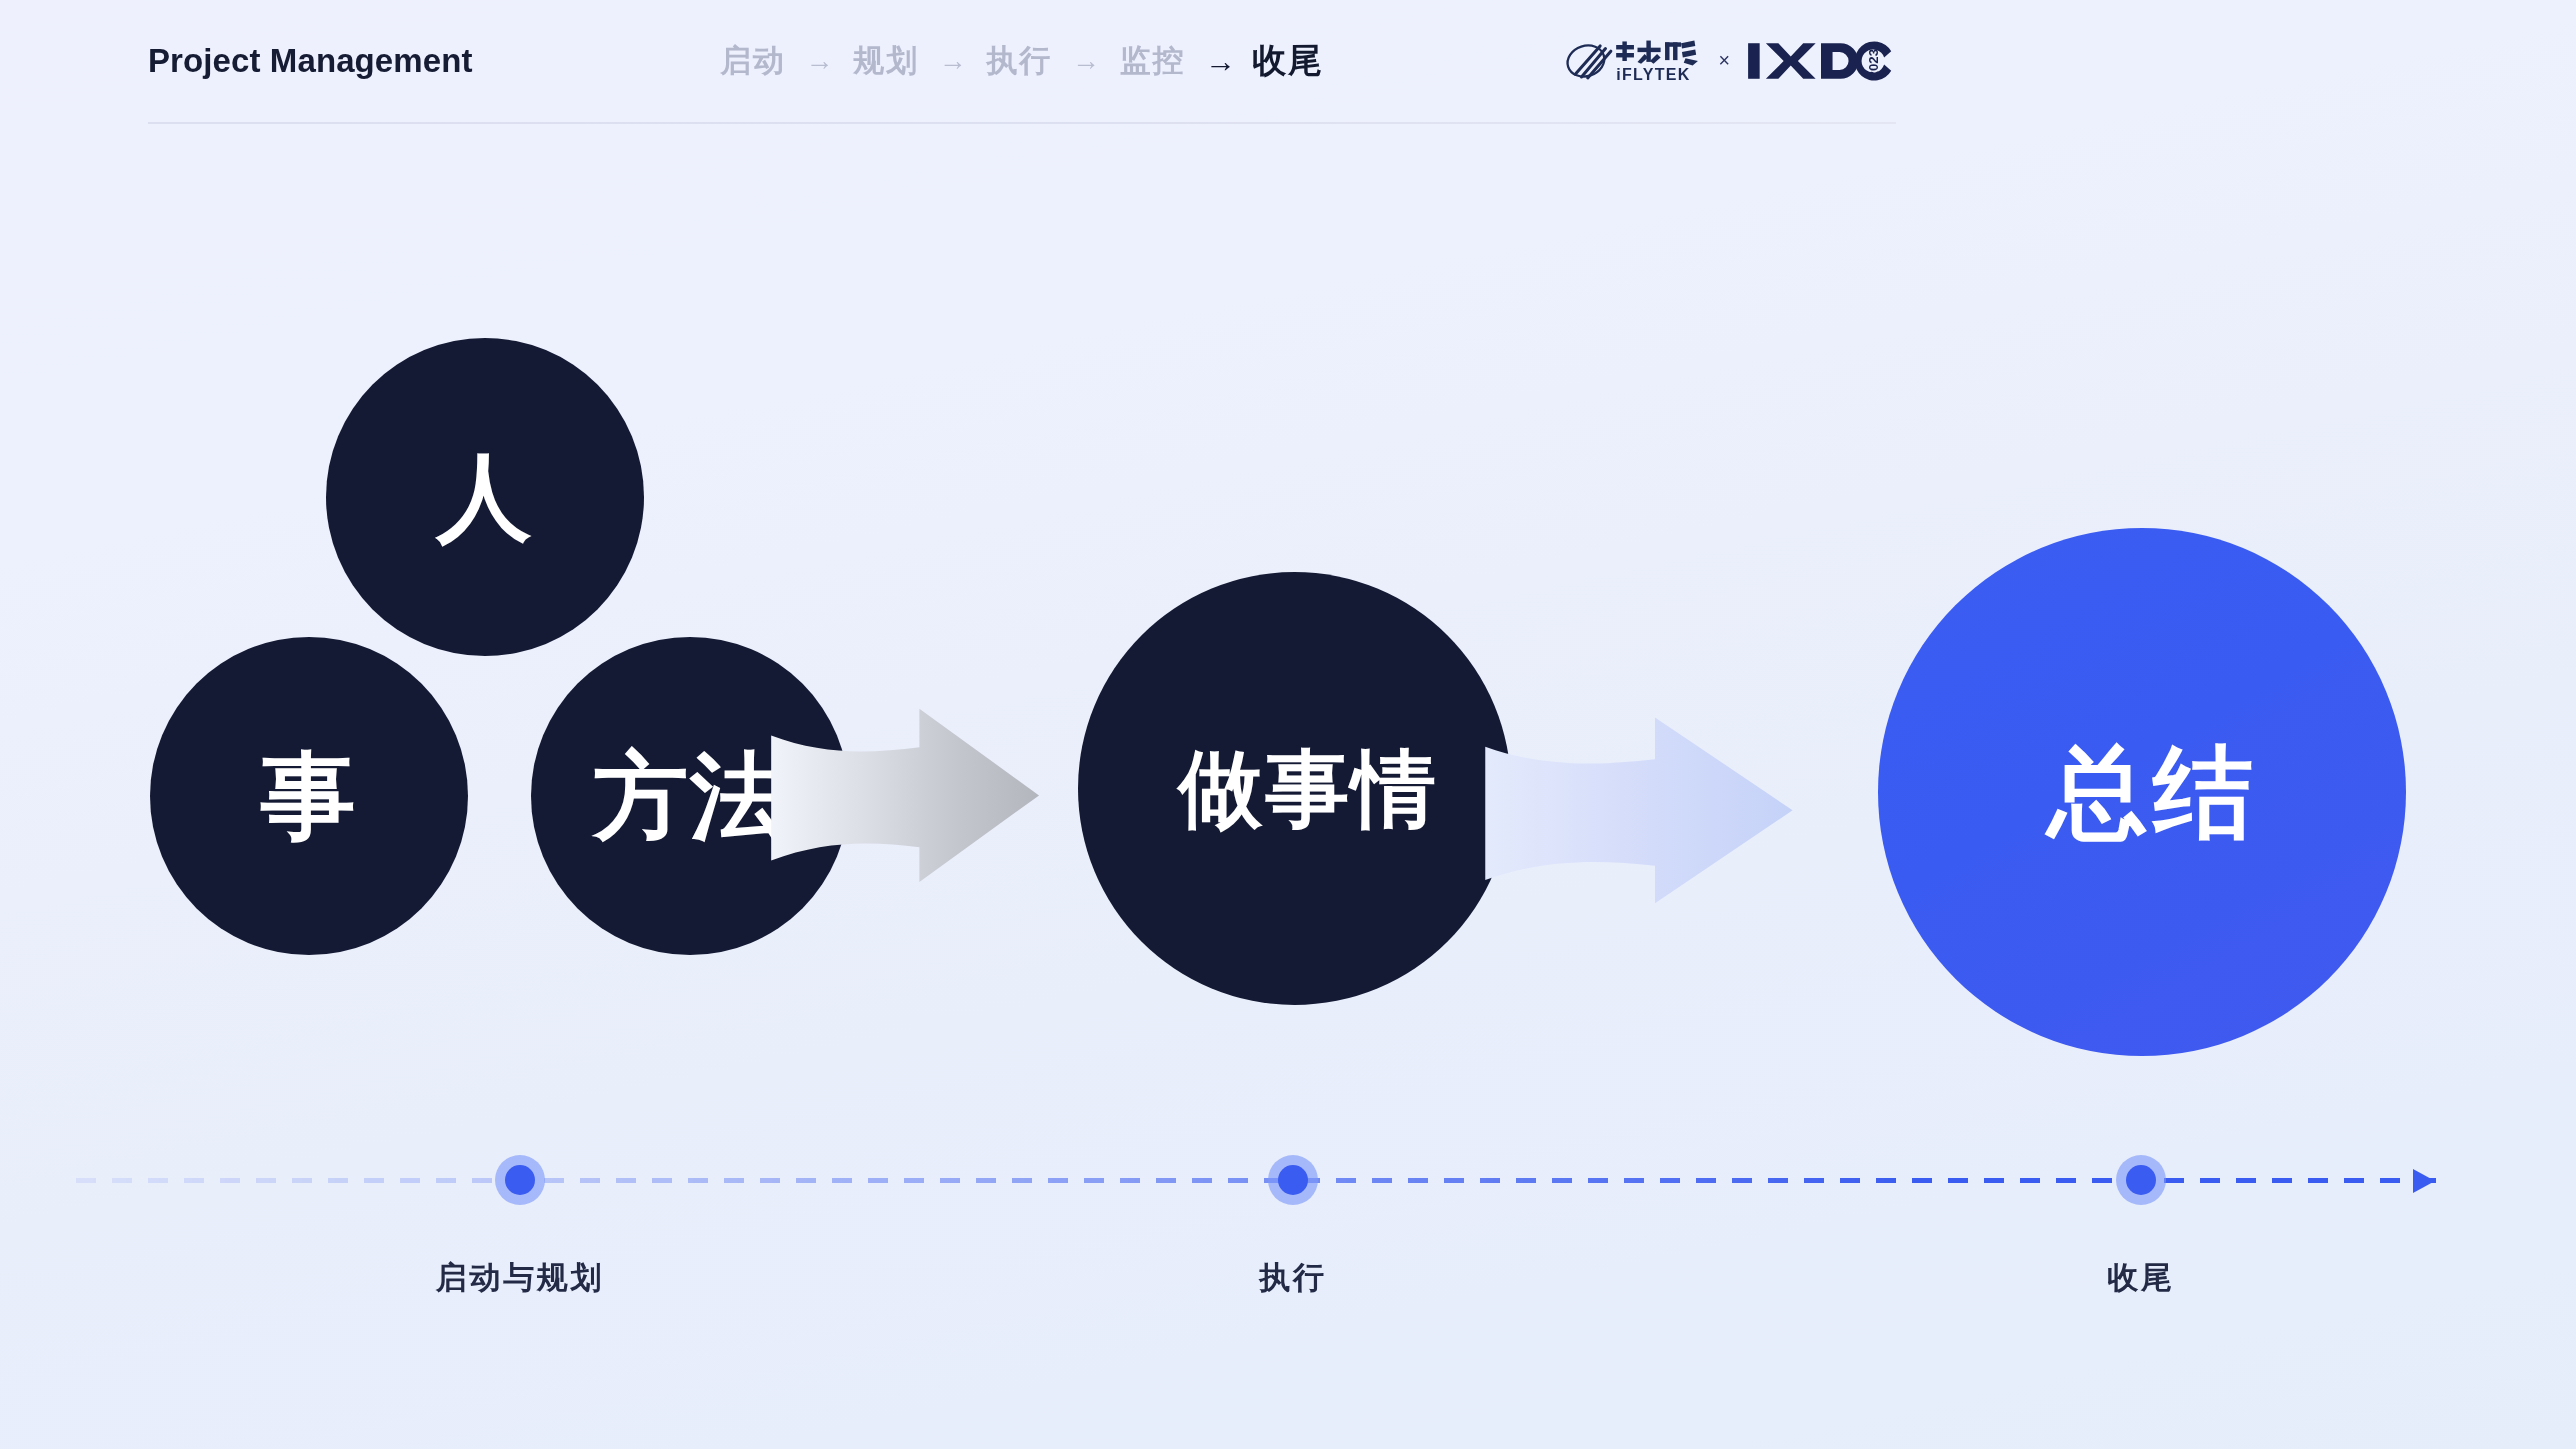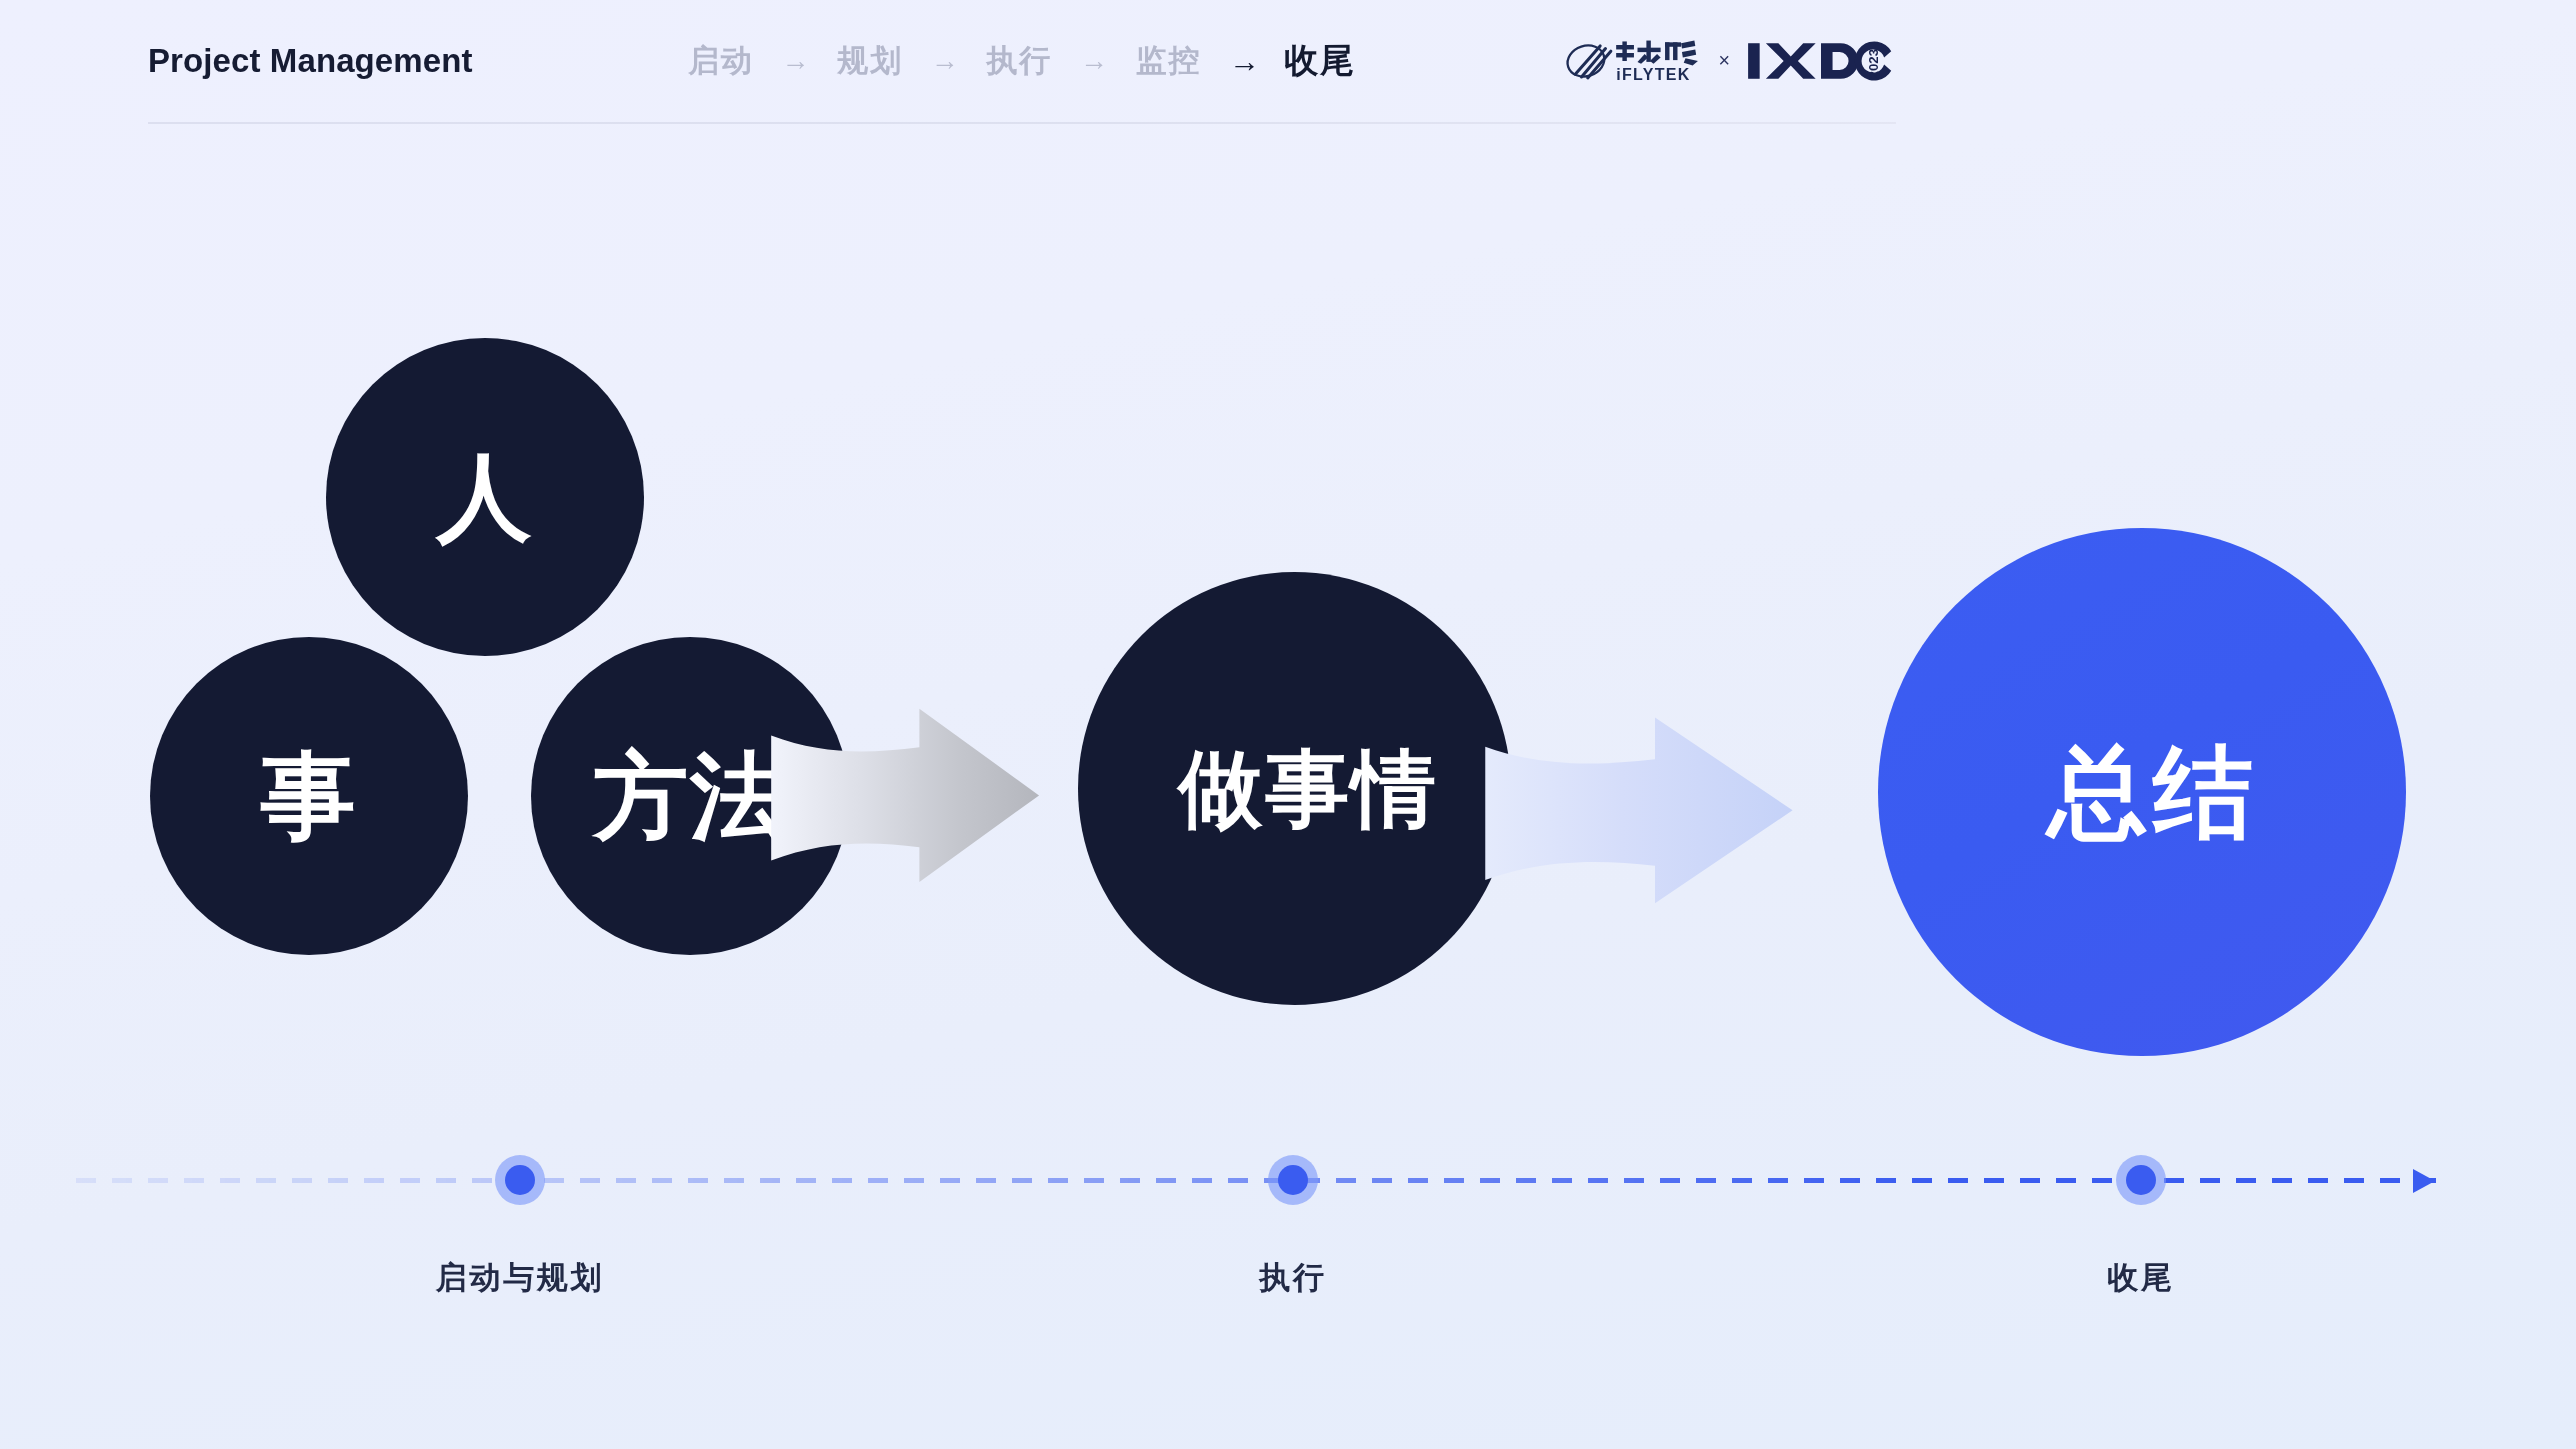--- a/index.html
+++ b/index.html
@@ -49,21 +49,21 @@
     white-space: nowrap;
   }
 
   .breadcrumb {
     position: absolute;
     left: 50%;
     top: 50%;
     transform: translate(-50%, -50%);
     display: flex;
     align-items: center;
-    gap: 8px;
+    gap: 0px;
     white-space: nowrap;
   }
   .crumb {
     font-size: 31px;
     font-weight: 700;
     color: #b4b8cc;
     letter-spacing: 1.8px;
     padding: 0 1.8px;
   }
   .crumb.active {

